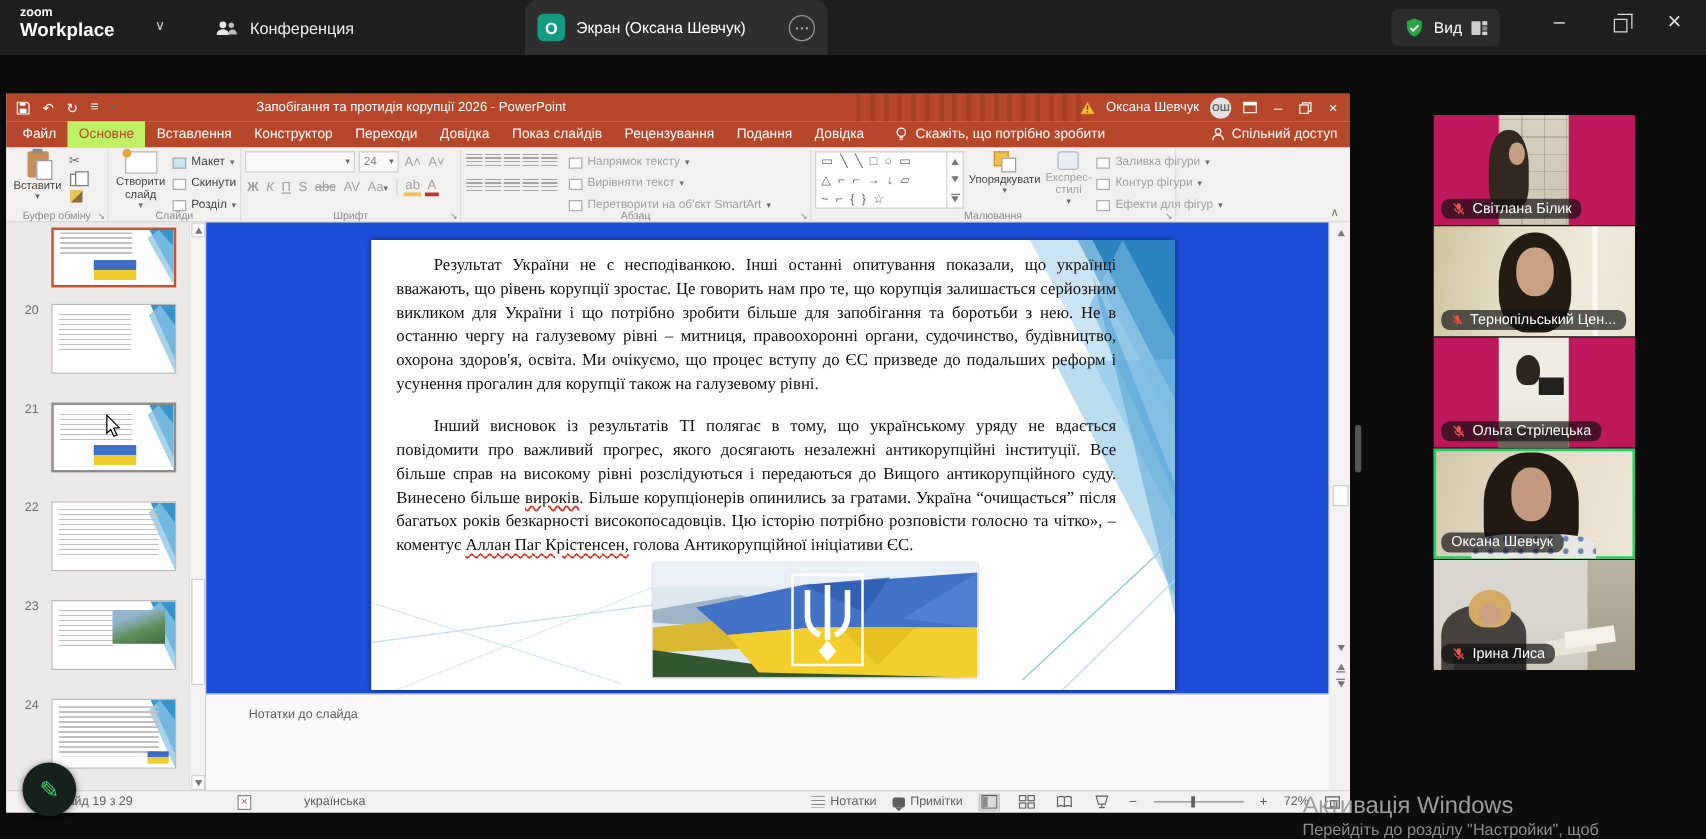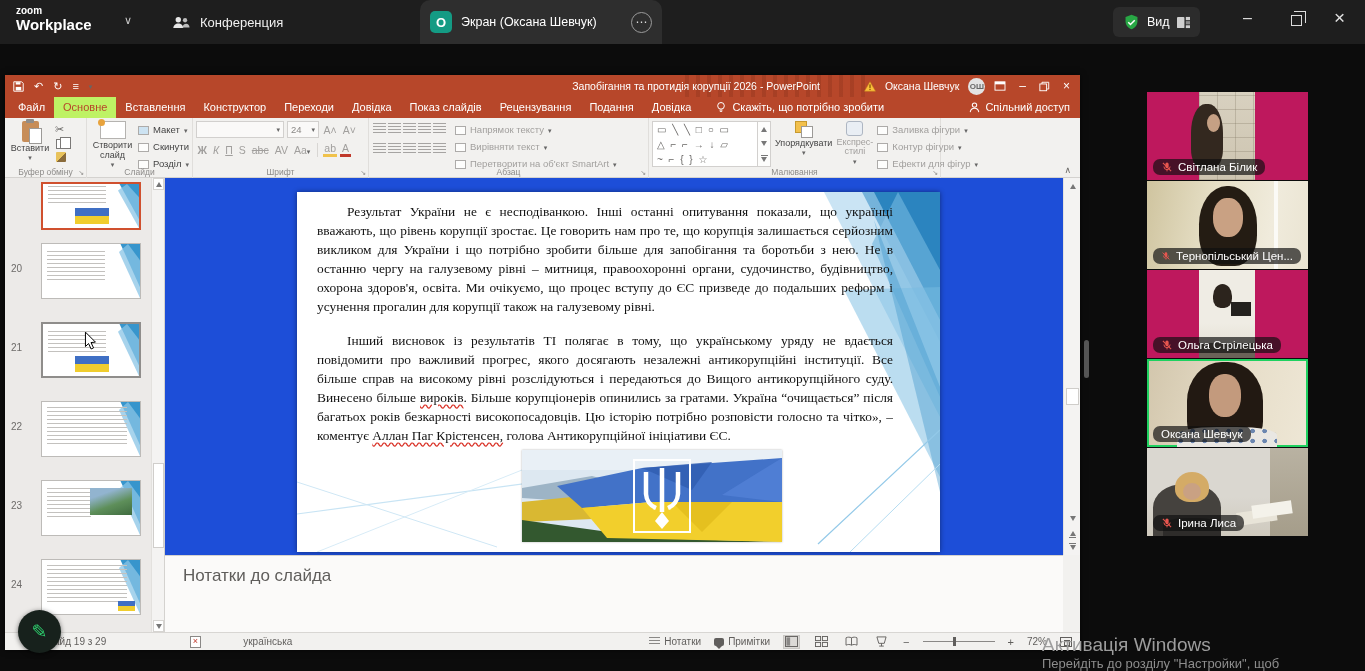--- a/index.html
+++ b/index.html
@@ -29,21 +29,21 @@
   .dualbox { position:absolute; left:1291px; top:15px; width:11px; height:11px; border:1.3px solid #ddd; background:#1e1e1e; }
   .dualbox::before { content:""; position:absolute; left:2px; top:-5px; width:11px; height:11px;
                      border:1.3px solid #ddd; border-left:none; border-bottom:none; }
 
   
   .ppt { position:absolute; left:5px; top:75px; width:1075px; height:575px; background:#f2f1ef; box-shadow:0 0 6px rgba(0,0,0,.6); }
   .ttl { position:absolute; left:0; top:0; width:100%; height:22px; background:#b7472a; }
   .ttl-art { position:absolute; right:215px; top:0; width:180px; height:43px; opacity:.28;
              background:repeating-linear-gradient(90deg,#7e2c17 0 4px,transparent 4px 11px); }
   .qat { position:absolute; left:8px; top:0; height:22px; display:flex; align-items:center; gap:10px; color:#fff; font-size:11px; }
-  .ttl-text { position:absolute; left:200px; right:260px; top:0; line-height:22px; text-align:right; color:#fff; font-size:10.5px; white-space:nowrap; }
+  .ttl-text { position:absolute; left:200px; right:260px; top:0; line-height:22px; text-align:left; color:#fff; font-size:10.5px; white-space:nowrap; }
   .ttl-right { position:absolute; right:6px; top:0; height:22px; display:flex; align-items:center; gap:9px; color:#fff; font-size:10.5px; }
   .avatar-s { width:17px; height:17px; border-radius:50%; background:#e3e3e3; color:#666; font-size:8px;
               display:flex; align-items:center; justify-content:center; font-weight:700; }
   .wctl { font-size:12px; color:#fff; padding:0 4px; }
   .menu { position:absolute; left:0; top:22px; width:100%; height:21px; background:#b7472a; display:flex;
           padding-left:4px; font-size:11px; color:#fff; }
   .mtab { padding:0 9px; line-height:21px; white-space:nowrap; }
   .mtab--active { background:#bef264; color:#b7472a; }
   .tellme { display:flex; align-items:center; gap:6px; margin-left:16px; line-height:21px; white-space:nowrap; }
   .share { position:absolute; right:10px; top:22px; display:flex; align-items:center; gap:5px; line-height:21px; color:#fff; font-size:11px; }
@@ -93,21 +93,21 @@
   .arrangeic { width:18px; height:16px; position:relative; }
   .arrangeic::before { content:""; position:absolute; left:0; top:0; width:10px; height:10px; background:#f2c04c; border:1px solid #c79a2e; }
   .arrangeic::after { content:""; position:absolute; left:6px; top:5px; width:10px; height:10px; background:#fff; border:1px solid #9c9a97; }
   .styleic { width:17px; height:15px; background:#e9eef4; border:1px solid #aeb6c2; border-radius:3px; }
   .magic { width:9px; height:9px; border:1.4px solid #4a6f9a; border-radius:50%; position:relative; flex:0 0 auto; }
   .magic::after { content:""; position:absolute; left:7px; top:7px; width:4px; height:1.4px; background:#4a6f9a; transform:rotate(45deg); }
   .collapse { position:absolute; right:9px; bottom:2px; font-size:9px; color:#6d6b69; }
 
   
   .thumbs { position:absolute; left:0; top:103px; width:160px; height:454px; background:#eceae8; border-right:1px solid #d4d2cf; }
-  .tnum { position:absolute; left:6px; width:20px; font-size:10px; color:#6d6b69;margin-top:20px; }
+  .tnum { position:absolute; left:6px; width:20px; text-align:right; font-size:10px; color:#6d6b69; }
   .thumb { position:absolute; left:36px; width:100px; height:56px; background:#fff; border:1px solid #bdbbb8; overflow:hidden; }
   .thumb--sel { border:2px solid #d0502e; }
   .thumb--hov { border:2px solid #8f8d8b; }
   .dz1 { position:absolute; right:0; top:0; width:30px; height:100%; background:#3795cc; clip-path:polygon(35% 0,100% 0,100% 80%); }
   .dz2 { position:absolute; right:0; top:0; width:30px; height:100%; background:#8ac4e6; opacity:.75; clip-path:polygon(60% 0,100% 30%,100% 100%,30% 15%); }
   .tlines { position:absolute; left:5px; top:7px; width:58px; height:30px;
             background:repeating-linear-gradient(#c3c1be 0 1px,transparent 1px 4px); }
   .tlines.wide { width:80px; height:40px; top:5px; }
   .flagmini { position:absolute; left:32px; bottom:4px; width:34px; height:16px;
               background:linear-gradient(#3f6fc4 50%,#f0cd2e 50%); }
@@ -127,21 +127,21 @@
   .sp { text-decoration-line:underline; text-decoration-style:wavy; text-decoration-color:#d93025; text-underline-offset:2px; }
   .slide-img { position:absolute; left:225px; top:258px; width:260px; height:92px; box-shadow:0 0 2px rgba(0,0,0,.3); }
 
   
   .vscroll { position:absolute; left:1058px; top:103px; width:17px; height:377px; background:#f4f3f2; border-left:1px solid #e4e2df; }
   .vsb { position:absolute; left:2px; width:13px; height:13px; display:flex; align-items:center; justify-content:center; }
   .vsthumb { position:absolute; left:2px; top:210px; width:13px; height:17px; background:#fff; border:1px solid #cfcdca; }
 
   
   .notes { position:absolute; left:160px; top:480px; width:898px; height:77px; background:#fbfaf9; border-top:1px solid #d4d2cf; }
-  .notes span { position:absolute; left:18px; top:10px; font-size:17px; color:#5f5d5b; }
+  .notes span { position:absolute; left:34px; top:10px; font-size:10px; color:#5f5d5b; }
   .sbar { position:absolute; left:0; top:557px; width:100%; height:18px; background:#f2f1ef; border-top:1px solid #d8d6d3;
           display:flex; align-items:center; font-size:10px; color:#605e5c; }
   .si { margin-left:36px; white-space:nowrap; }
   .spellic { margin-left:84px; width:11px; height:12px; border:1px solid #8a8886; background:#fff; position:relative; }
   .spellic::after { content:"×"; position:absolute; left:1.5px; top:-1px; color:#c0392b; font-size:9px; }
   .lang { margin-left:42px; }
   .sright { margin-left:auto; display:flex; align-items:center; gap:13px; padding-right:8px; }
   .sbtn { display:flex; align-items:center; gap:4px; white-space:nowrap; }
   .noteic { width:11px; height:9px; background:repeating-linear-gradient(#8a8886 0 1px,transparent 1px 3px); }
   .commic { width:10px; height:8px; background:#605e5c; border-radius:2px; position:relative; }

